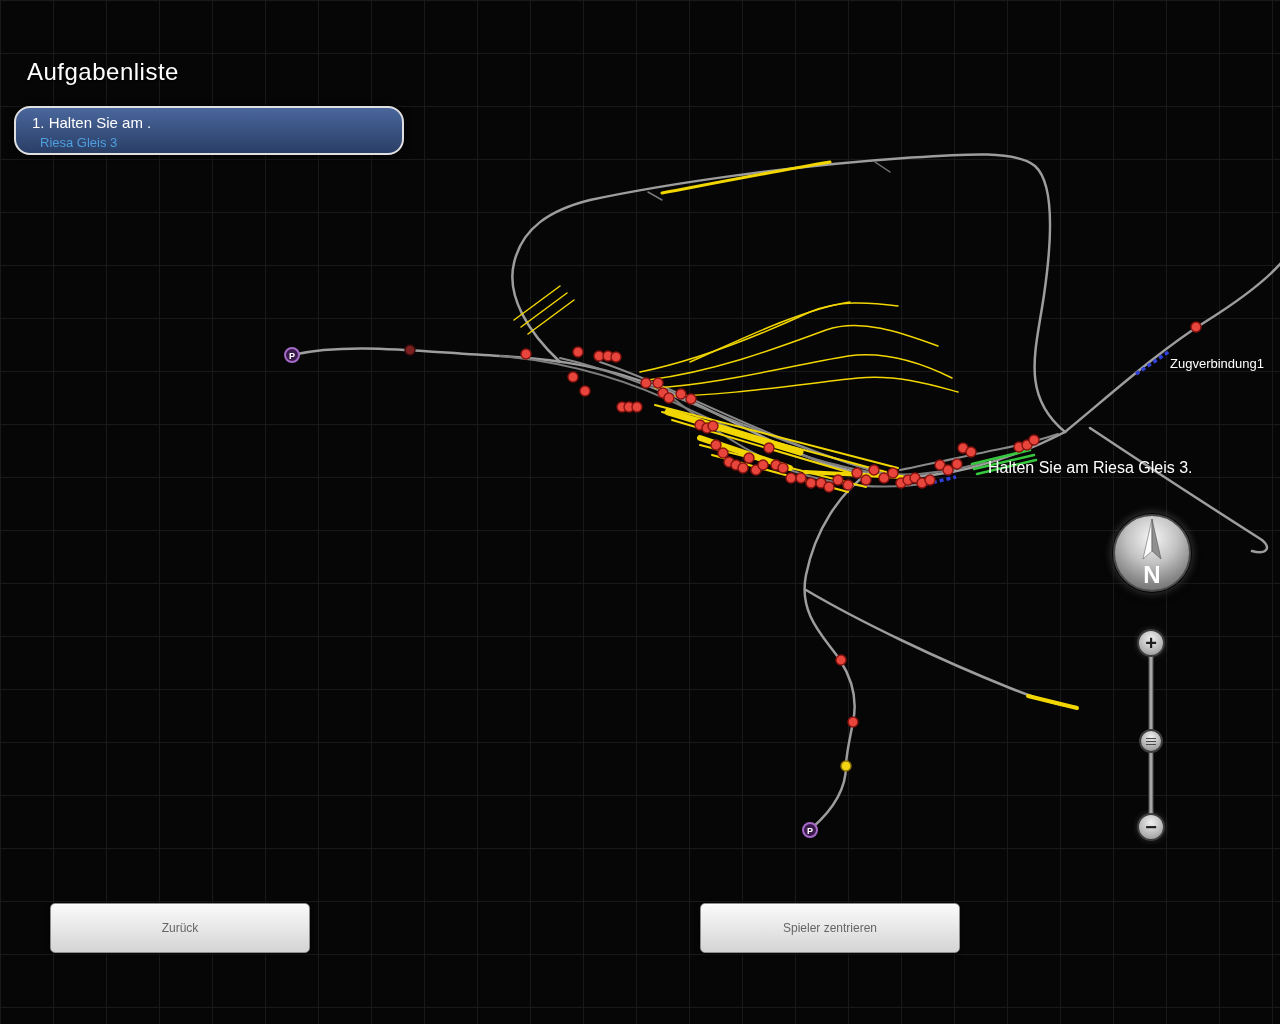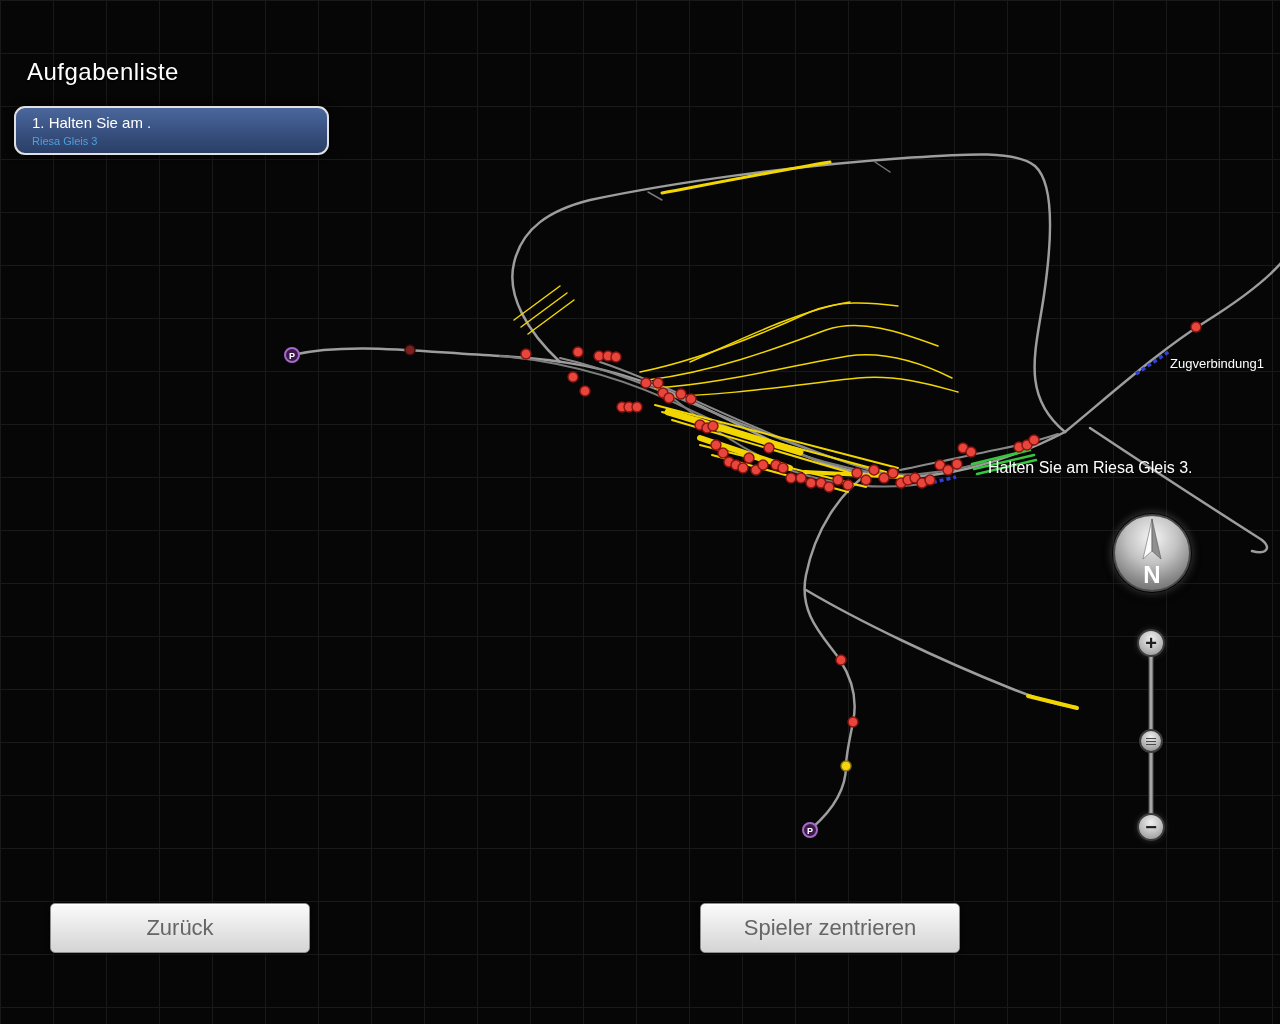--- a/index.html
+++ b/index.html
@@ -9,28 +9,28 @@
     background-image:linear-gradient(#191919 1px, transparent 1px),
                      linear-gradient(90deg,#191919 1px, transparent 1px);
     background-size:53px 53px;
     font-family:"Liberation Sans","DejaVu Sans",sans-serif;
   }
   .page-title{
     position:absolute;left:27px;top:58px;color:#ffffff;font-size:24px;
     letter-spacing:.5px;text-shadow:0 1px 2px #000;
   }
   .task-panel{
-    position:absolute;left:14px;top:106px;width:315px;height:49px;
-    border:2px solid #e0e0e0;border-radius:11px;
+    position:absolute;left:14px;top:106px;width:390px;height:49px;
+    border:2px solid #e0e0e0;border-radius:16px;
     background:linear-gradient(180deg,#4a679c 0%,#3b5484 45%,#2a3f66 100%);
     box-shadow:0 0 8px rgba(0,0,0,.9);
     padding:6px 0 0 16px;box-sizing:border-box;cursor:pointer;
   }
   .task-line1{color:#ffffff;font-size:15px;}
-  .task-line2{color:#4e9fe0;font-size:11px;margin-top:4px;margin-left:0;}
+  .task-line2{color:#4e9fe0;font-size:13px;margin-top:4px;margin-left:8px;}
   svg.map{position:absolute;left:0;top:0;}
   .map-label{fill:#ffffff;font-family:"Liberation Sans","DejaVu Sans",sans-serif;}
   .lbl-small{font-size:13px;}
   .lbl-big{font-size:16px;}
   .dot-red{fill:#e8453c;stroke:#8a1410;stroke-width:1.4;}
   .dot-dark{fill:#7a2020;stroke:#3c0c0c;stroke-width:1.4;}
   .dot-yellow{fill:#f3d413;stroke:#91770a;stroke-width:1.4;}
   .p-circle{fill:#3a1a4a;stroke:#a569c8;stroke-width:2;}
   .p-text{fill:#ffffff;font-size:9px;font-weight:bold;text-anchor:middle;
           font-family:"Liberation Sans","DejaVu Sans",sans-serif;}
@@ -58,21 +58,21 @@
     background:radial-gradient(circle at 50% 30%,#efefef,#b5b5b5 55%,#838383 100%);
     border:2px solid #3d3d3d;box-sizing:border-box;cursor:grab;
   }
   .zoom-handle::after{
     content:"";position:absolute;left:5px;top:7px;width:10px;height:7px;
     background:repeating-linear-gradient(180deg,#4a4a4a 0 1px,transparent 1px 3px);
   }
   .btn{
     position:absolute;top:903px;width:260px;height:50px;border-radius:5px;
     border:1px solid #8d8d8d;background:linear-gradient(180deg,#fbfbfb,#d4d4d4);
-    color:#666;font-size:22px;cursor:pointer;
+    color:#666;font-size:12px;cursor:pointer;
     font-family:"Liberation Sans","DejaVu Sans",sans-serif;
     box-shadow:inset 0 1px 0 #fff,0 1px 4px rgba(0,0,0,.7);
   }
   .btn-back{left:50px;}
   .btn-active{
     left:375px;background:linear-gradient(180deg,#b8dbf4,#67a5d8);
     border-color:#5d8fb5;color:#5f7d92;
   }
   .btn-center{left:700px;}
 </style>

